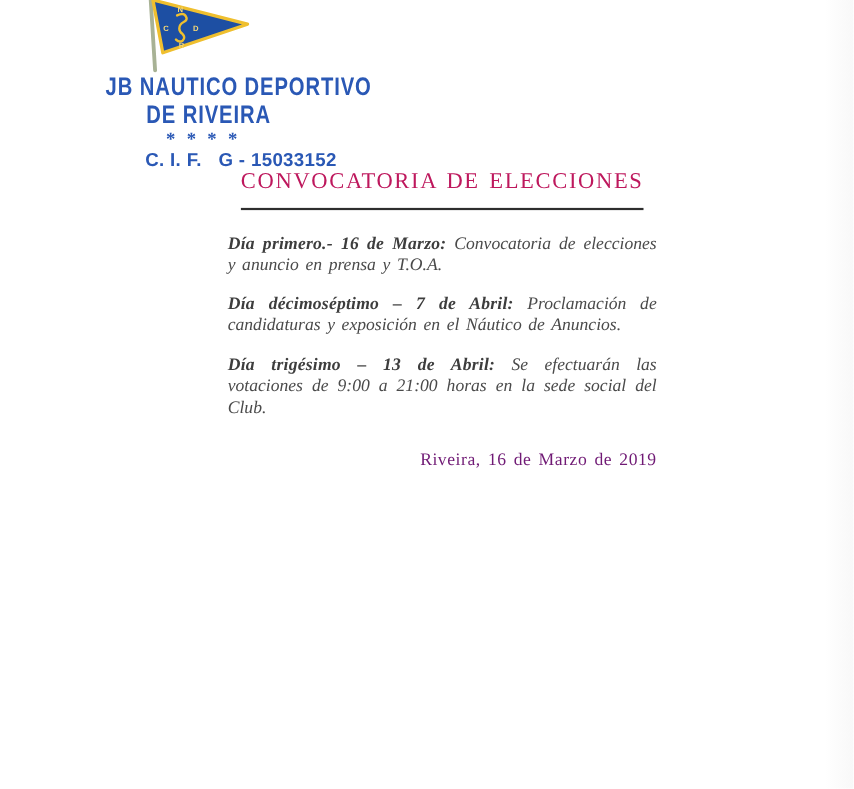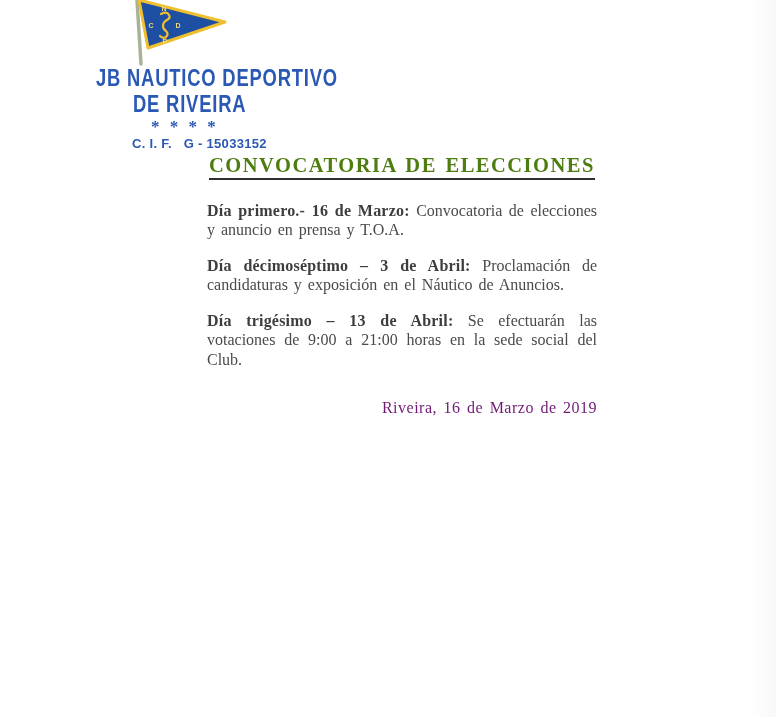--- a/index.html
+++ b/index.html
@@ -32,44 +32,44 @@
   .logo-line2 { left: 133px; top: 91px; }
   .stars {
     position: absolute; left: 151px; top: 117px;
     color: #2a58b5; font-weight: 700; font-size: 17px;
     letter-spacing: 3px; white-space: pre;
     font-family: "Liberation Serif", serif;
   }
   .cif {
     position: absolute; left: 132px; top: 136px;
     color: #2a58b5; font-family: "Liberation Sans", sans-serif;
-    font-weight: 700; font-size: 13px; white-space: pre;
+    font-weight: 700; font-size: 17px; white-space: pre;
     letter-spacing: 0.3px;
   }
   
   .content {
     position: absolute; left: 207px; top: 156px; width: 390px;
     color: #4a4a4a;
     font-size: 16px;
     line-height: 19.5px;
     word-spacing: 2px;
   }
   .doc-title-wrap { text-align: center; margin: 0 0 21px 0; }
   .doc-title {
     display: inline-block;
-    color: #4d7c0f;
-    font-weight: 700;
+    color: #be185d;
+    font-weight: 400;
     font-size: 20.5px;
     letter-spacing: 1.5px;
     border-bottom: 2.5px solid #2e2e2e;
-    padding-bottom: 2px;
+    padding-bottom: 13px;
     white-space: nowrap;
   }
   .para { text-align: justify; margin: 0 0 15px 0; }
-  .item { text-align: justify; margin: 0 0 16px 0; }
+  .item { text-align: justify; margin: 0 0 16px 0; font-style: italic; }
   .item b { color: #3d3d3d; letter-spacing: 0.2px; }
   .dateline {
     text-align: right; margin-top: 29px;
     color: #701a75; letter-spacing: 0.5px;
   }
   
   .pennant { stroke-linejoin: round; }
   .flag-letter {
     font-family: "Liberation Sans", sans-serif;
     font-size: 7px; font-weight: 700;
@@ -103,21 +103,21 @@
     <span class="doc-title">CONVOCATORIA DE ELECCIONES</span>
   </div>
 
 
   <p class="item">
     <b>Día primero.- 16 de Marzo:</b><span> Convocatoria de elecciones y anuncio en prensa y T.O.A.</span>
   </p>
 
 
   <p class="item">
-    <b>Día décimoséptimo – 3 de Abril:</b><span> Proclamación de candidaturas y exposición en el Náutico de Anuncios.</span>
+    <b>Día décimoséptimo – 7 de Abril:</b><span> Proclamación de candidaturas y exposición en el Náutico de Anuncios.</span>
   </p>
 
 
   <p class="item">
     <b>Día trigésimo – 13 de Abril:</b><span> Se efectuarán las votaciones de 9:00 a 21:00 horas en la sede social del Club.</span>
   </p>
 
 
   <div class="dateline">Riveira, 16 de Marzo de 2019</div>
 

